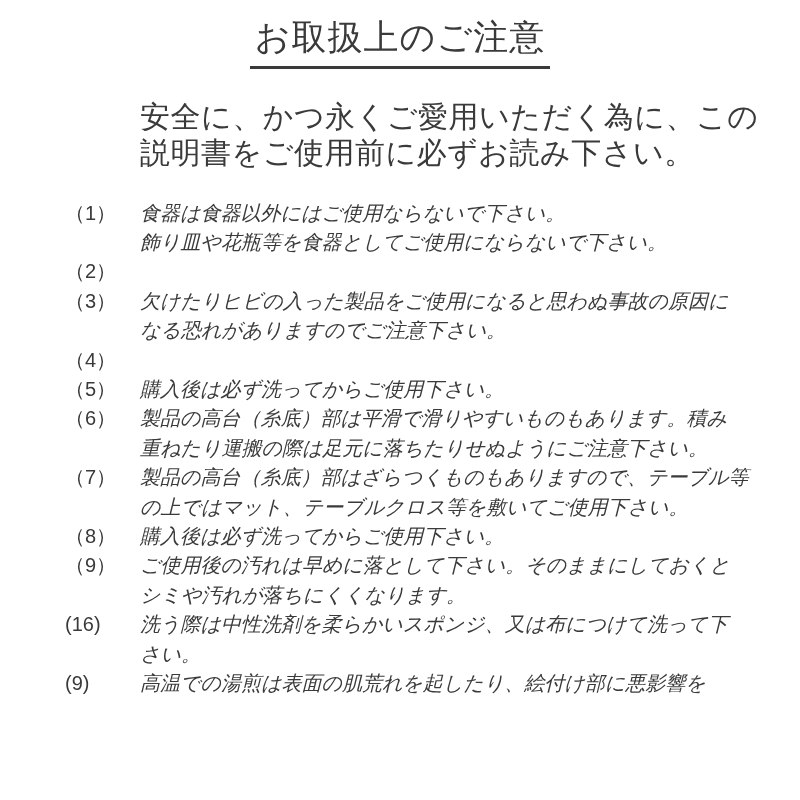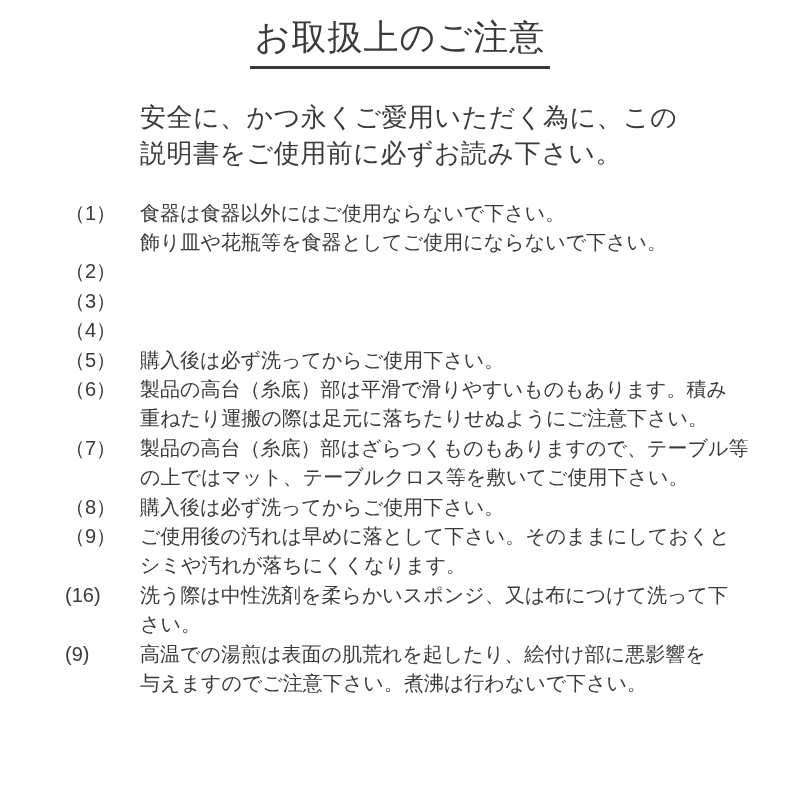--- a/index.html
+++ b/index.html
@@ -26,41 +26,42 @@
     font-size: 35px;
     font-weight: 500;
     letter-spacing: 1px;
     color: #3a3a3a;
     border-bottom: 3px solid #3a3a3a;
     padding: 0 5px 9px 5px;
     line-height: 1.1;
   }
   .intro {
     margin: 30px 20px 0 140px;
-    font-size: 26px;
+    font-size: 30px;
     line-height: 36px;
     letter-spacing: 0.5px;
     white-space: pre-line;
   }
   .notice-list {
     margin: 28px 20px 0 65px;
     font-size: 20px;
     line-height: 29.4px;
   }
   .notice-item {
     display: flex;
     align-items: flex-start;
   }
   .notice-num {
     flex: 0 0 75px;
     white-space: nowrap;
   }
   .notice-text {
     flex: 1;
     white-space: pre-line;
+    font-style: italic;
   }
 </style>
 </head>
 <body>
 
 <div class="page">
 
   <div class="title-wrap">
     <div class="doc-title">お取扱上のご注意</div>
   </div>
@@ -75,20 +76,22 @@
       <span class="notice-text">食器は食器以外にはご使用ならないで下さい。
 飾り皿や花瓶等を食器としてご使用にならないで下さい。</span>
     </div>
 
     <div class="notice-item">
       <span class="notice-num">（2）</span>
     </div>
 
     <div class="notice-item">
       <span class="notice-num">（3）</span>
+      <span class="notice-text">欠けたりヒビの入った製品をご使用になると思わぬ事故の原因に
+なる恐れがありますのでご注意下さい。</span>
     </div>
 
     <div class="notice-item">
       <span class="notice-num">（4）</span>
     </div>
 
     <div class="notice-item">
       <span class="notice-num">（5）</span>
       <span class="notice-text">購入後は必ず洗ってからご使用下さい。</span>
     </div>

